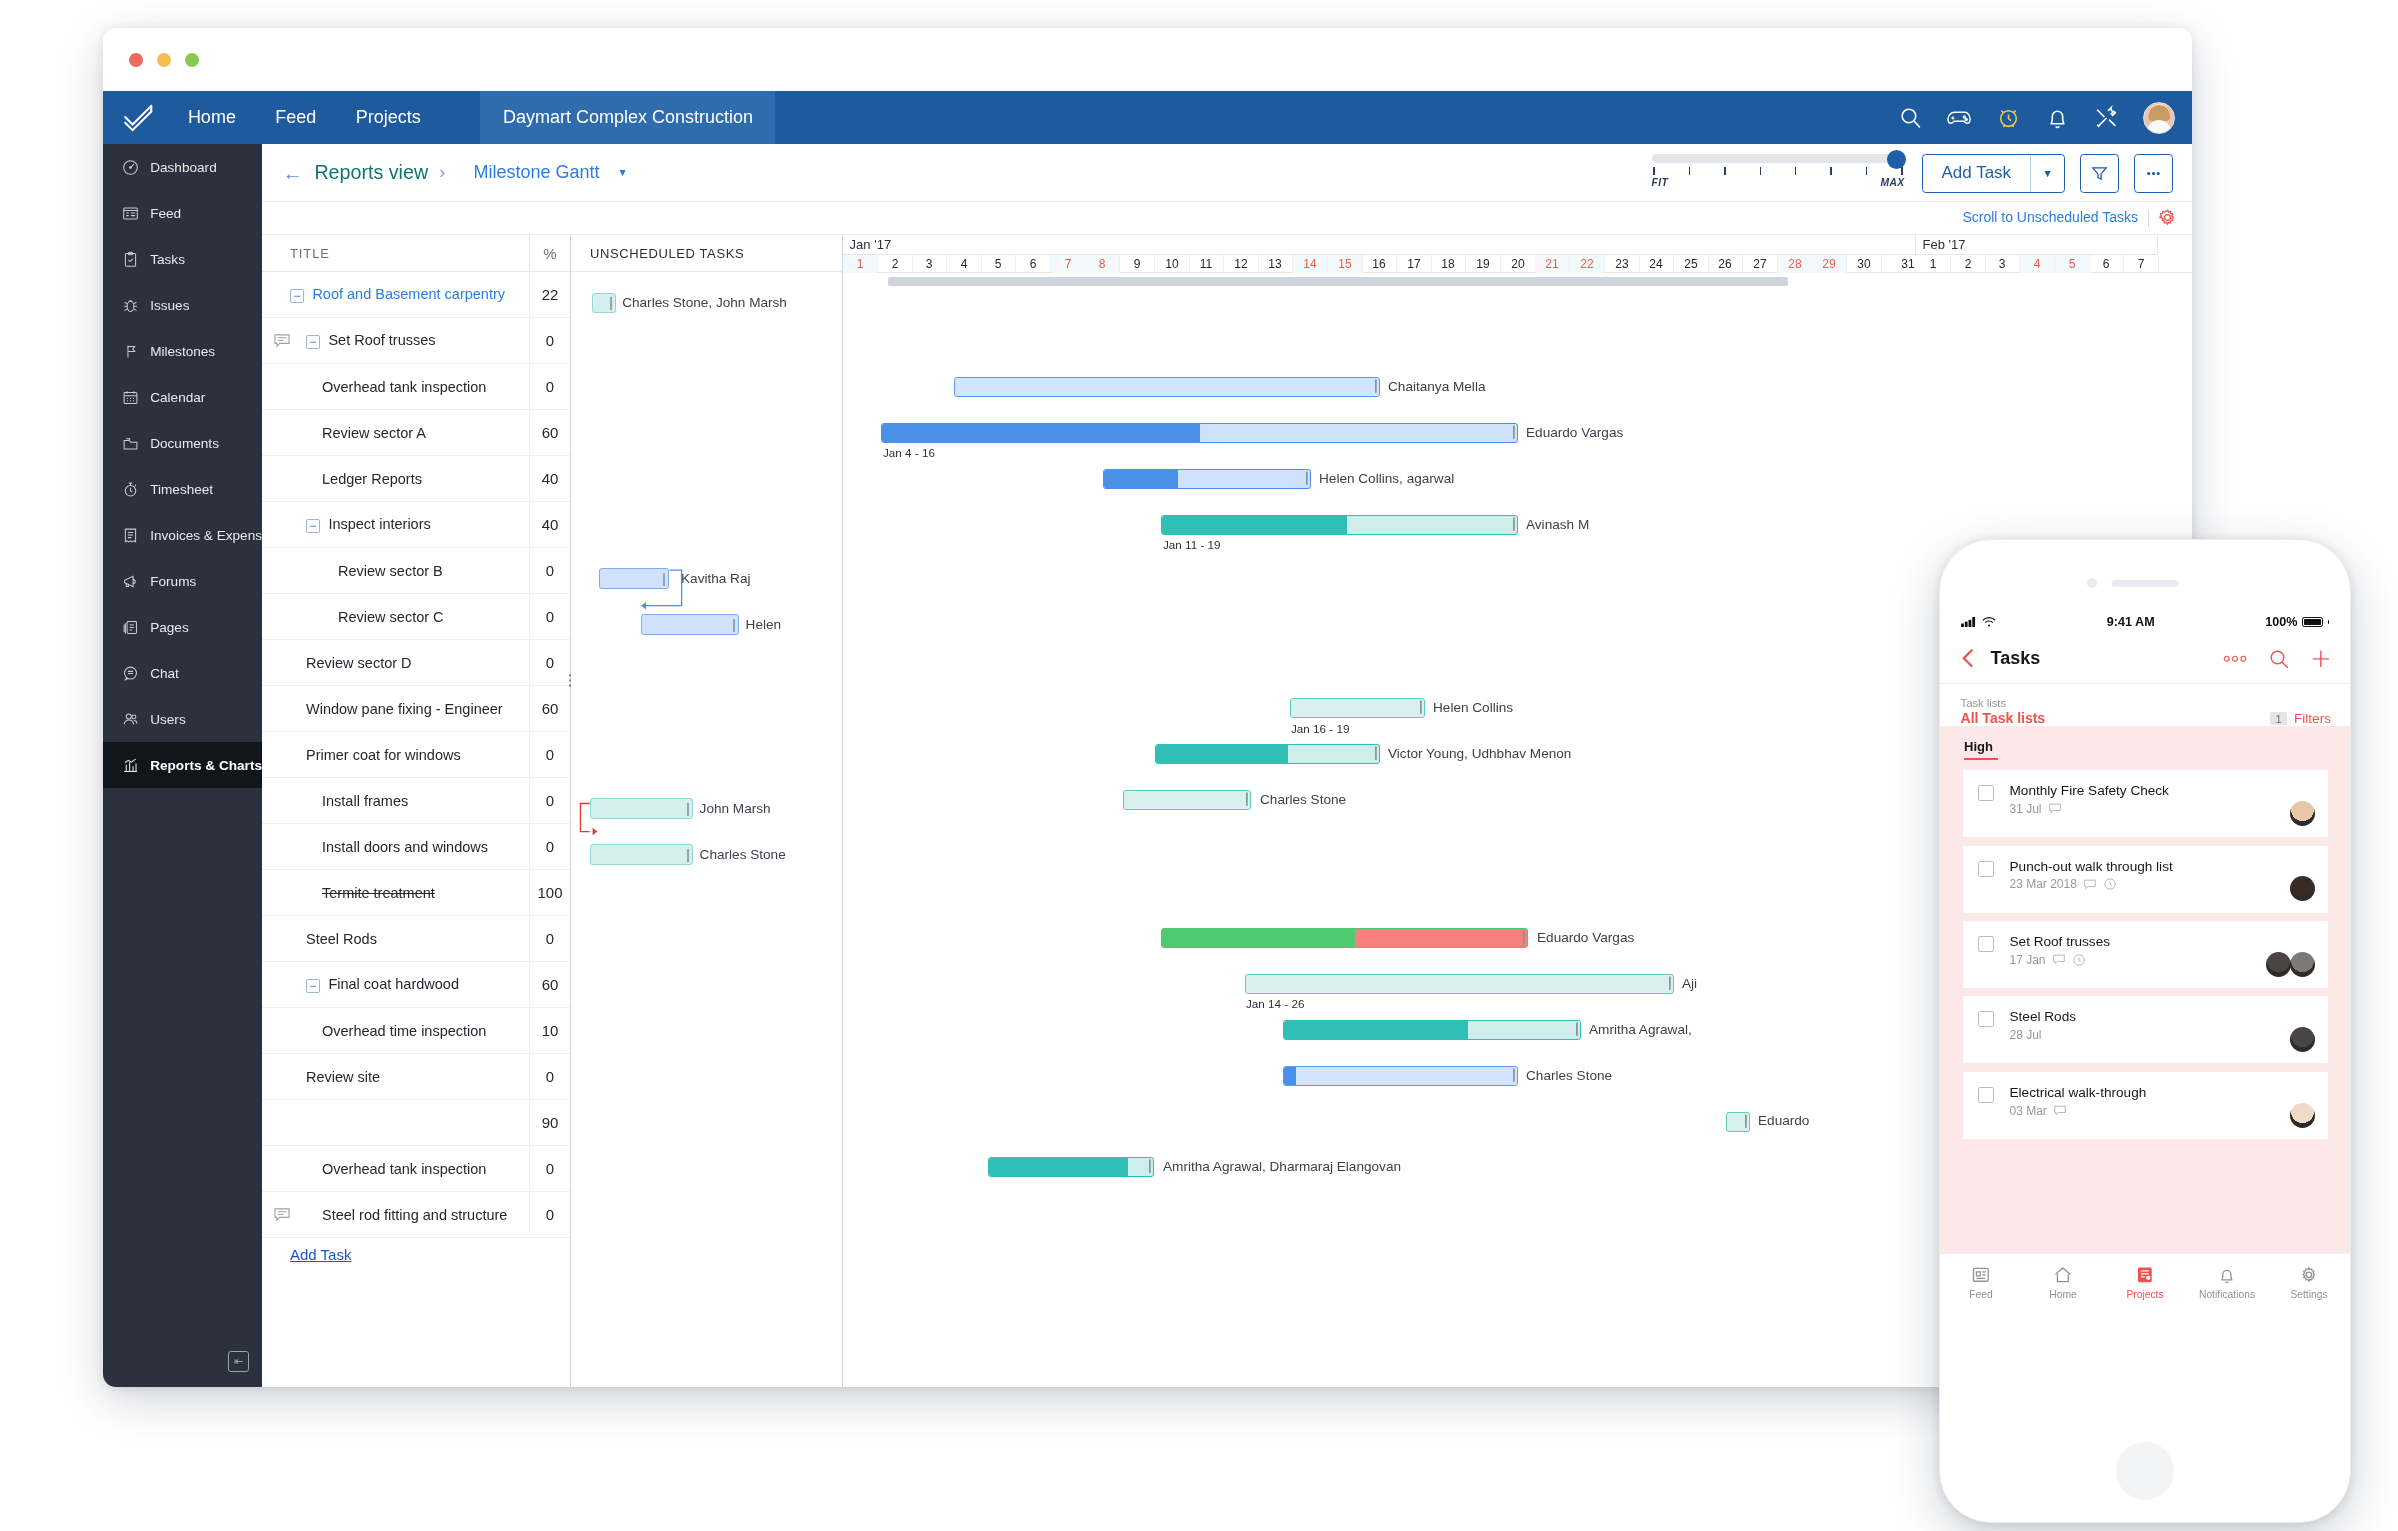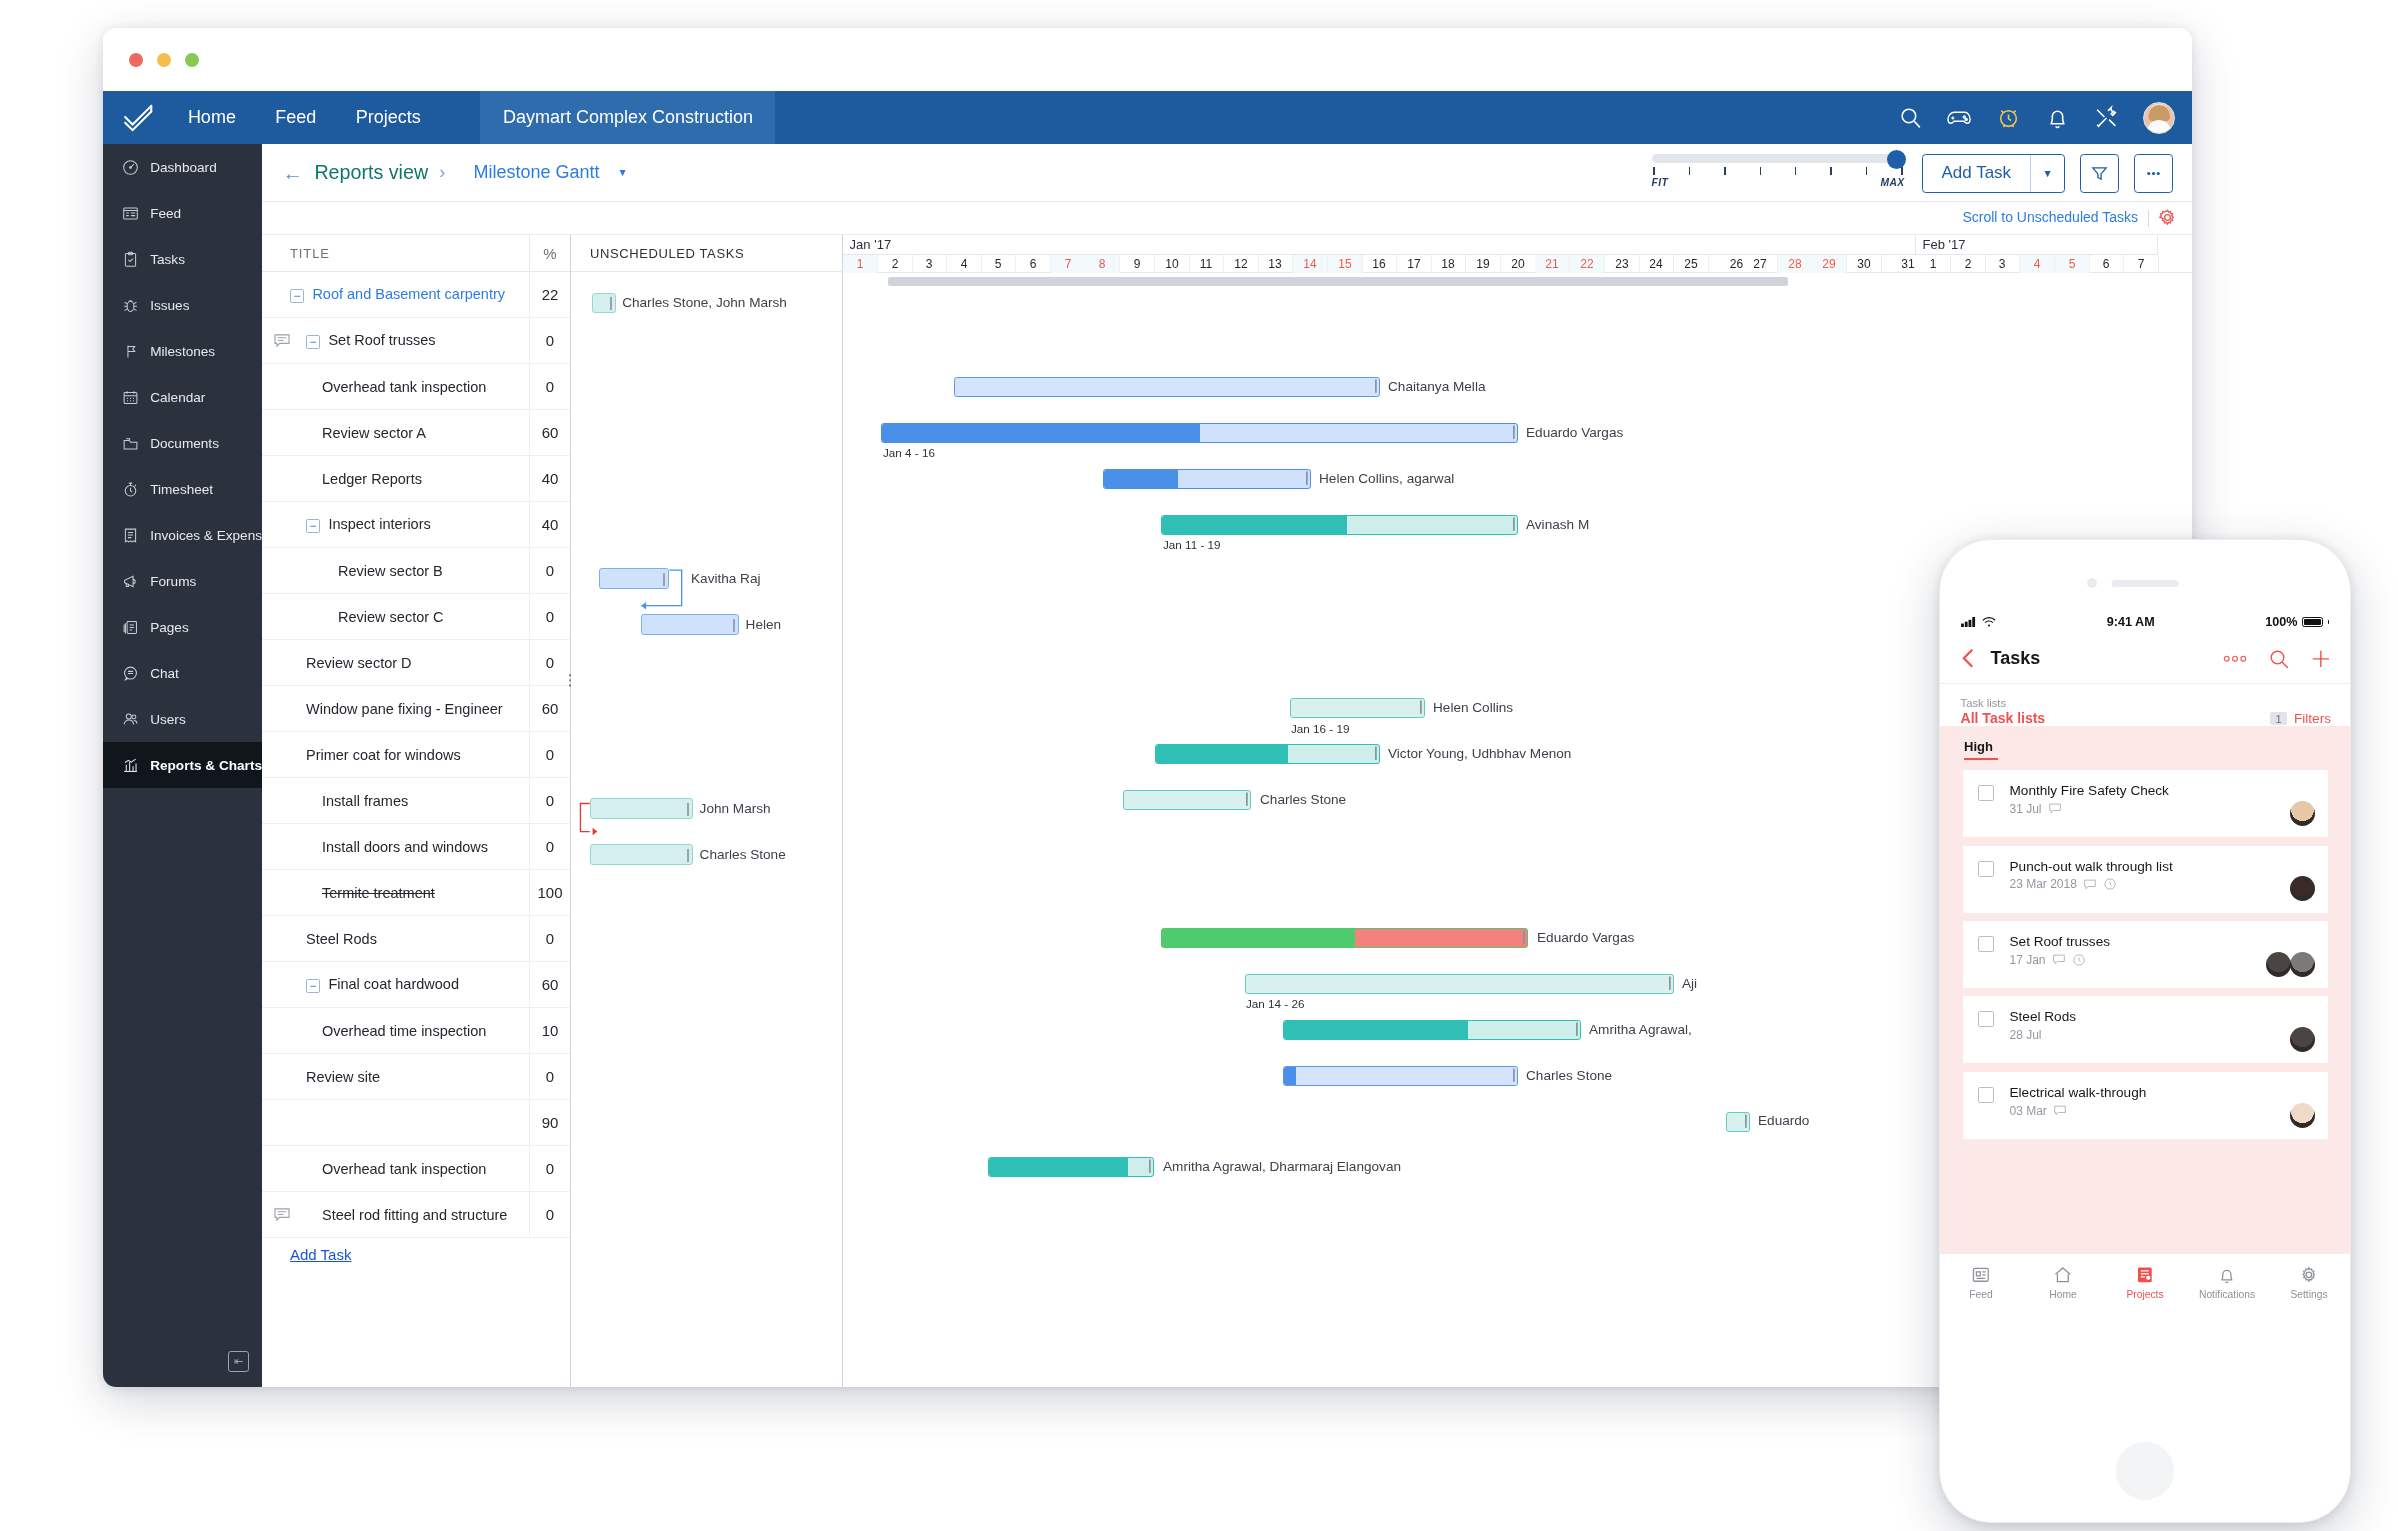--- a/index.html
+++ b/index.html
@@ -532,21 +532,21 @@
 
           <div class="unsched">
             <div class="un-head">UNSCHEDULED TASKS</div>
             <div id="unsched-body" style="position:relative;height:100%;">
                 <div style="position: absolute; left: 20.6px; top: 20.6px; display: flex; align-items: center; gap: 6.6px;">
                   <span style="display:block;width:24px;height:20.6px;border:1.4px solid #8fd8d4;background:#d4efed;border-radius:2.8px;position:relative;">
                     <i style="position:absolute;right:2.8px;top:3.7px;width:1.9px;height:13px;background:#9aa2ad;display:block"></i>
                   </span>
                   <span style="font-size:13.6px;color:#3c424b;white-space:nowrap">Charles Stone, John Marsh</span>
                 </div>
-                <div style="position: absolute; left: 28px; top: 296px; display: flex; align-items: center; gap: 22px;">
+                <div style="position: absolute; left: 28px; top: 296px; display: flex; align-items: center; gap: 12px;">
                   <span style="display:block;width:70px;height:20.6px;border:1.4px solid #7aaef0;background:#cfe1fb;border-radius:2.8px;position:relative;">
                     <i style="position:absolute;right:2.8px;top:3.7px;width:1.9px;height:13px;background:#9aa2ad;display:block"></i>
                   </span>
                   <span style="font-size:13.6px;color:#3c424b;white-space:nowrap">Kavitha Raj</span>
                 </div>
                 <div style="position: absolute; left: 70px; top: 342px; display: flex; align-items: center; gap: 6.6px;">
                   <span style="display:block;width:98px;height:20.6px;border:1.4px solid #7aaef0;background:#cfe1fb;border-radius:2.8px;position:relative;">
                     <i style="position:absolute;right:2.8px;top:3.7px;width:1.9px;height:13px;background:#9aa2ad;display:block"></i>
                   </span>
                   <span style="font-size:13.6px;color:#3c424b;white-space:nowrap">Helen</span>
@@ -596,21 +596,21 @@
                 <div class="day" style="left: 519px; width: 35px;">16</div>
                 <div class="day" style="left: 554px; width: 35px;">17</div>
                 <div class="day" style="left: 588px; width: 35px;">18</div>
                 <div class="day" style="left: 623px; width: 35px;">19</div>
                 <div class="day" style="left: 658px; width: 35px;">20</div>
                 <div class="day we" style="left: 692px; width: 35px;">21</div>
                 <div class="day we" style="left: 727px; width: 35px;">22</div>
                 <div class="day" style="left: 762px; width: 35px;">23</div>
                 <div class="day" style="left: 796px; width: 35px;">24</div>
                 <div class="day" style="left: 831px; width: 35px;">25</div>
-                <div class="day" style="left: 865px; width: 58px;">26</div>
+                <div class="day" style="left: 865px; width: 35px;">26</div>
                 <div class="day" style="left: 900px; width: 35px;">27</div>
                 <div class="day we" style="left: 935px; width: 35px;">28</div>
                 <div class="day we" style="left: 969px; width: 35px;">29</div>
                 <div class="day" style="left: 1004px; width: 35px;">30</div>
                 <div class="day" style="left: 1038px; width: 55px;">31</div>
                 <div class="day" style="left: 1073px; width: 35px;">1</div>
                 <div class="day" style="left: 1108px; width: 35px;">2</div>
                 <div class="day" style="left: 1142px; width: 35px;">3</div>
                 <div class="day we" style="left: 1177px; width: 35px;">4</div>
                 <div class="day we" style="left: 1212px; width: 35px;">5</div>

